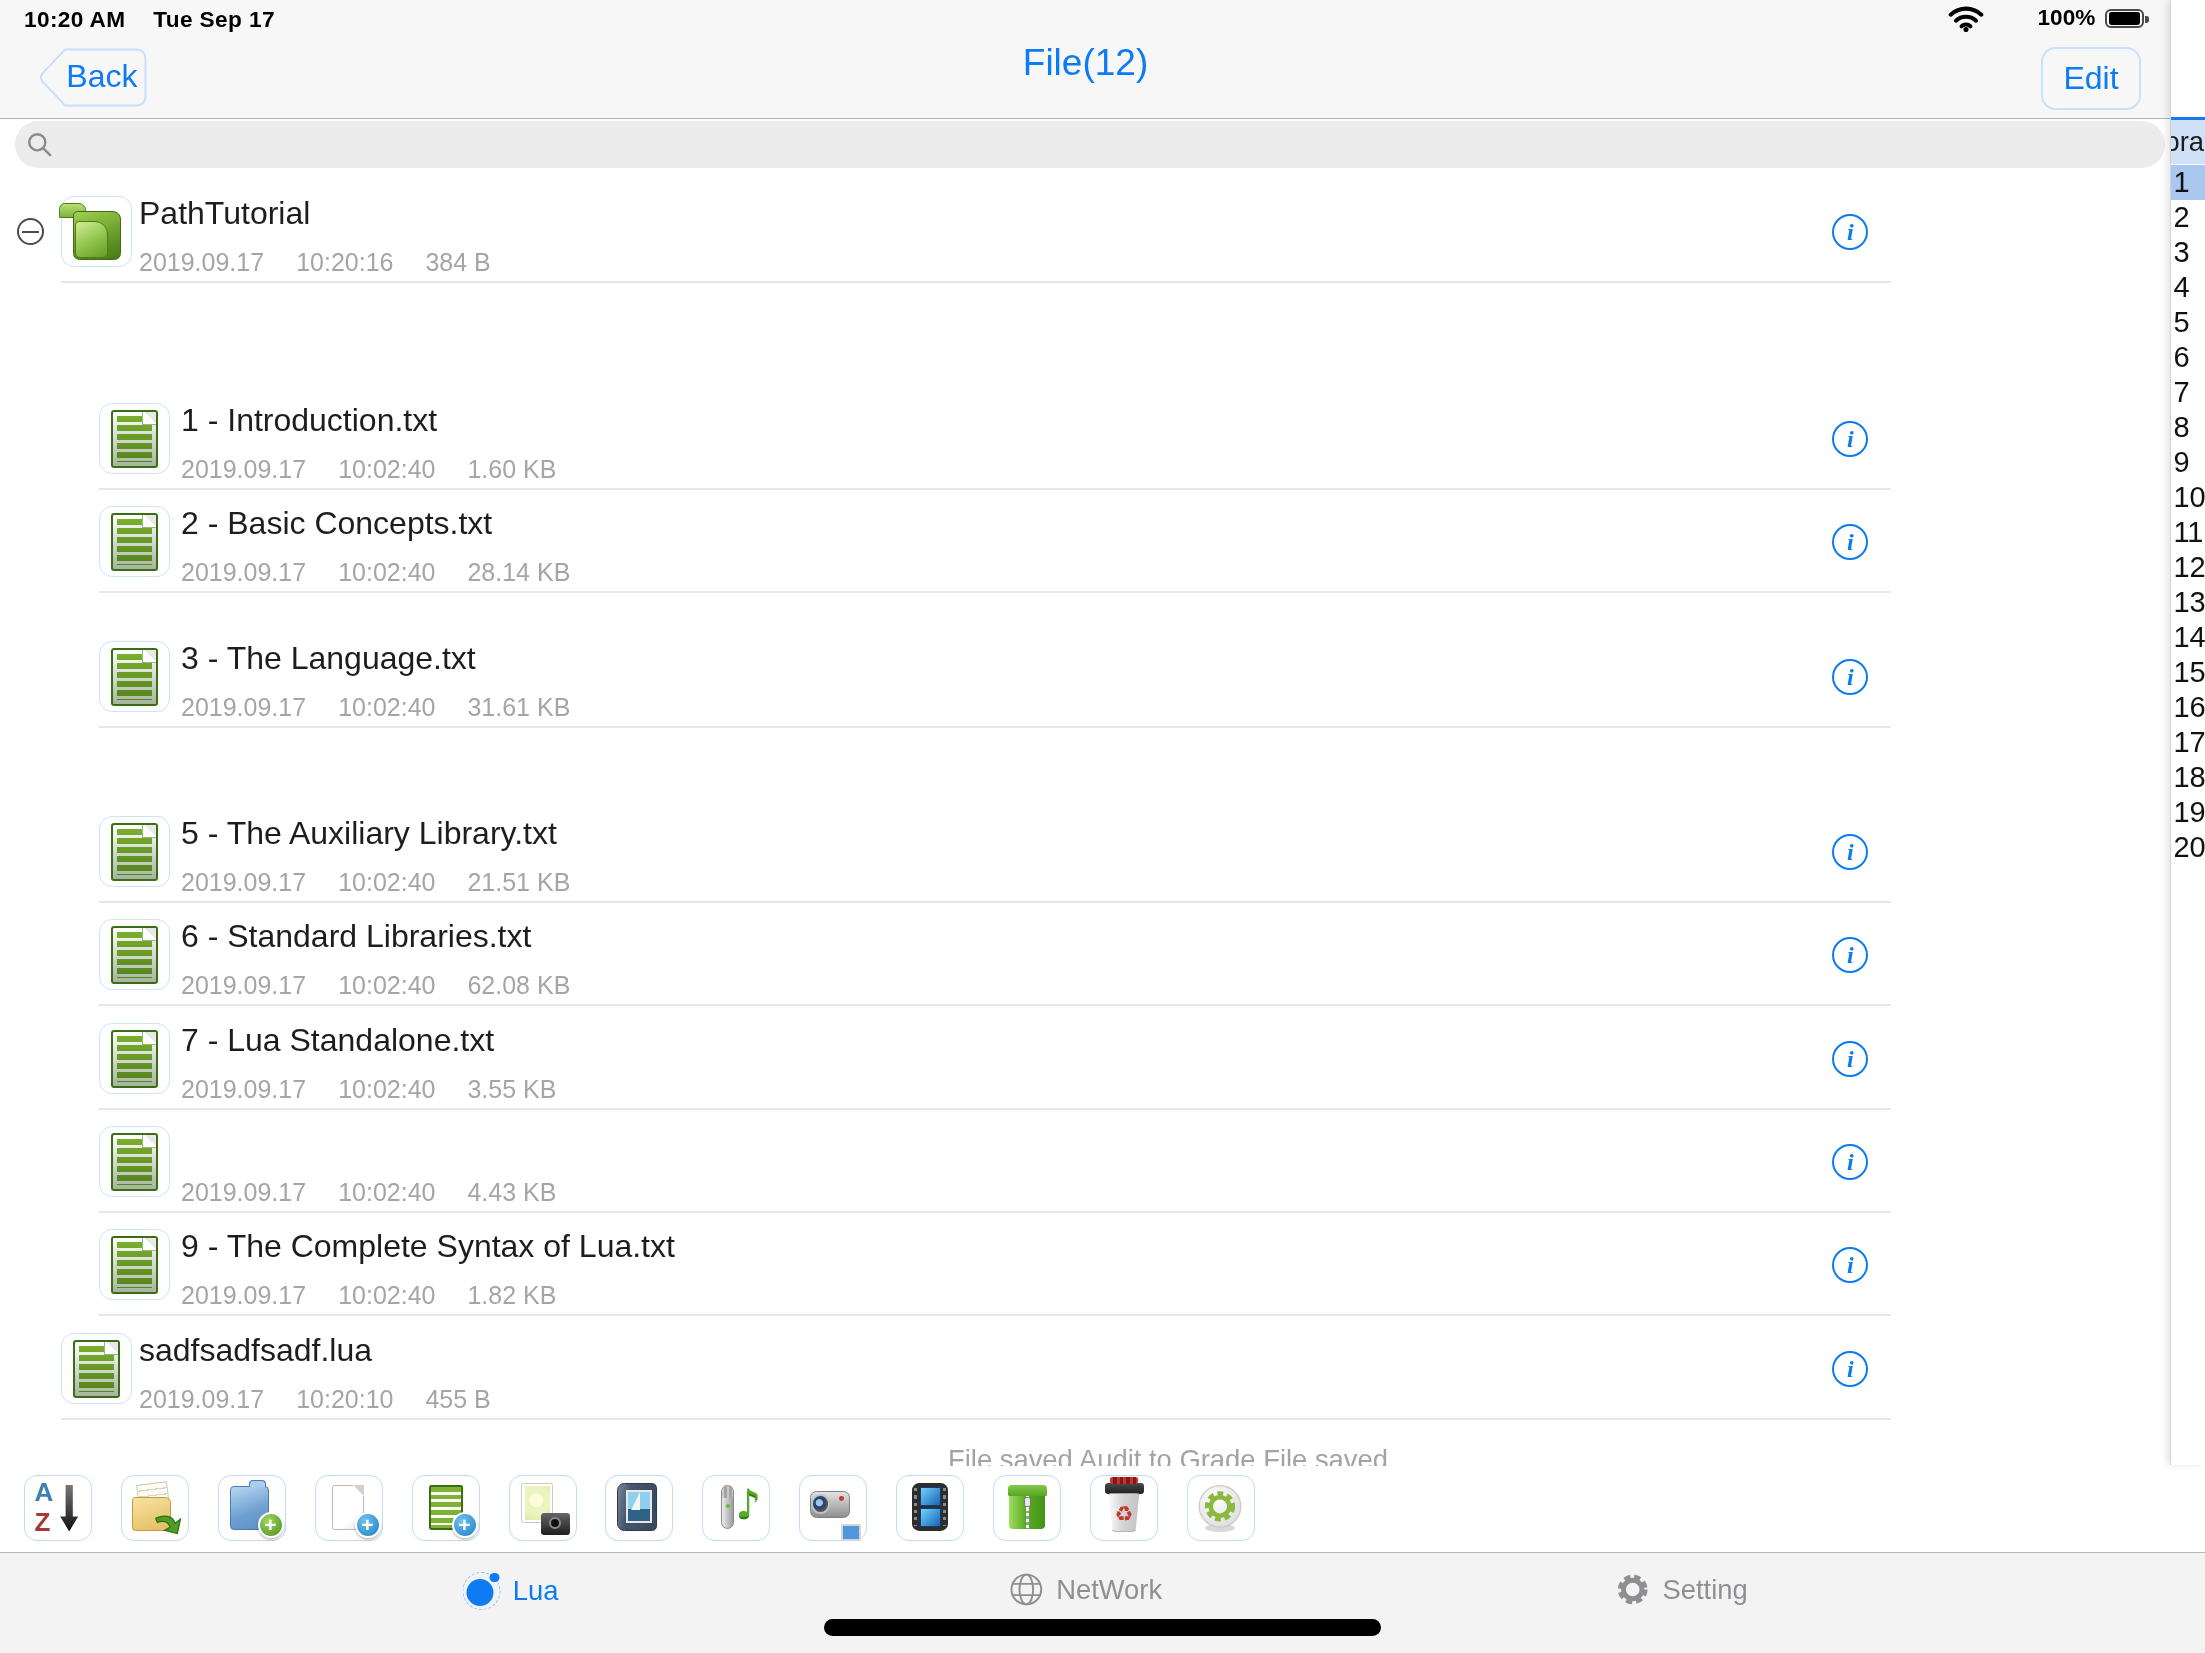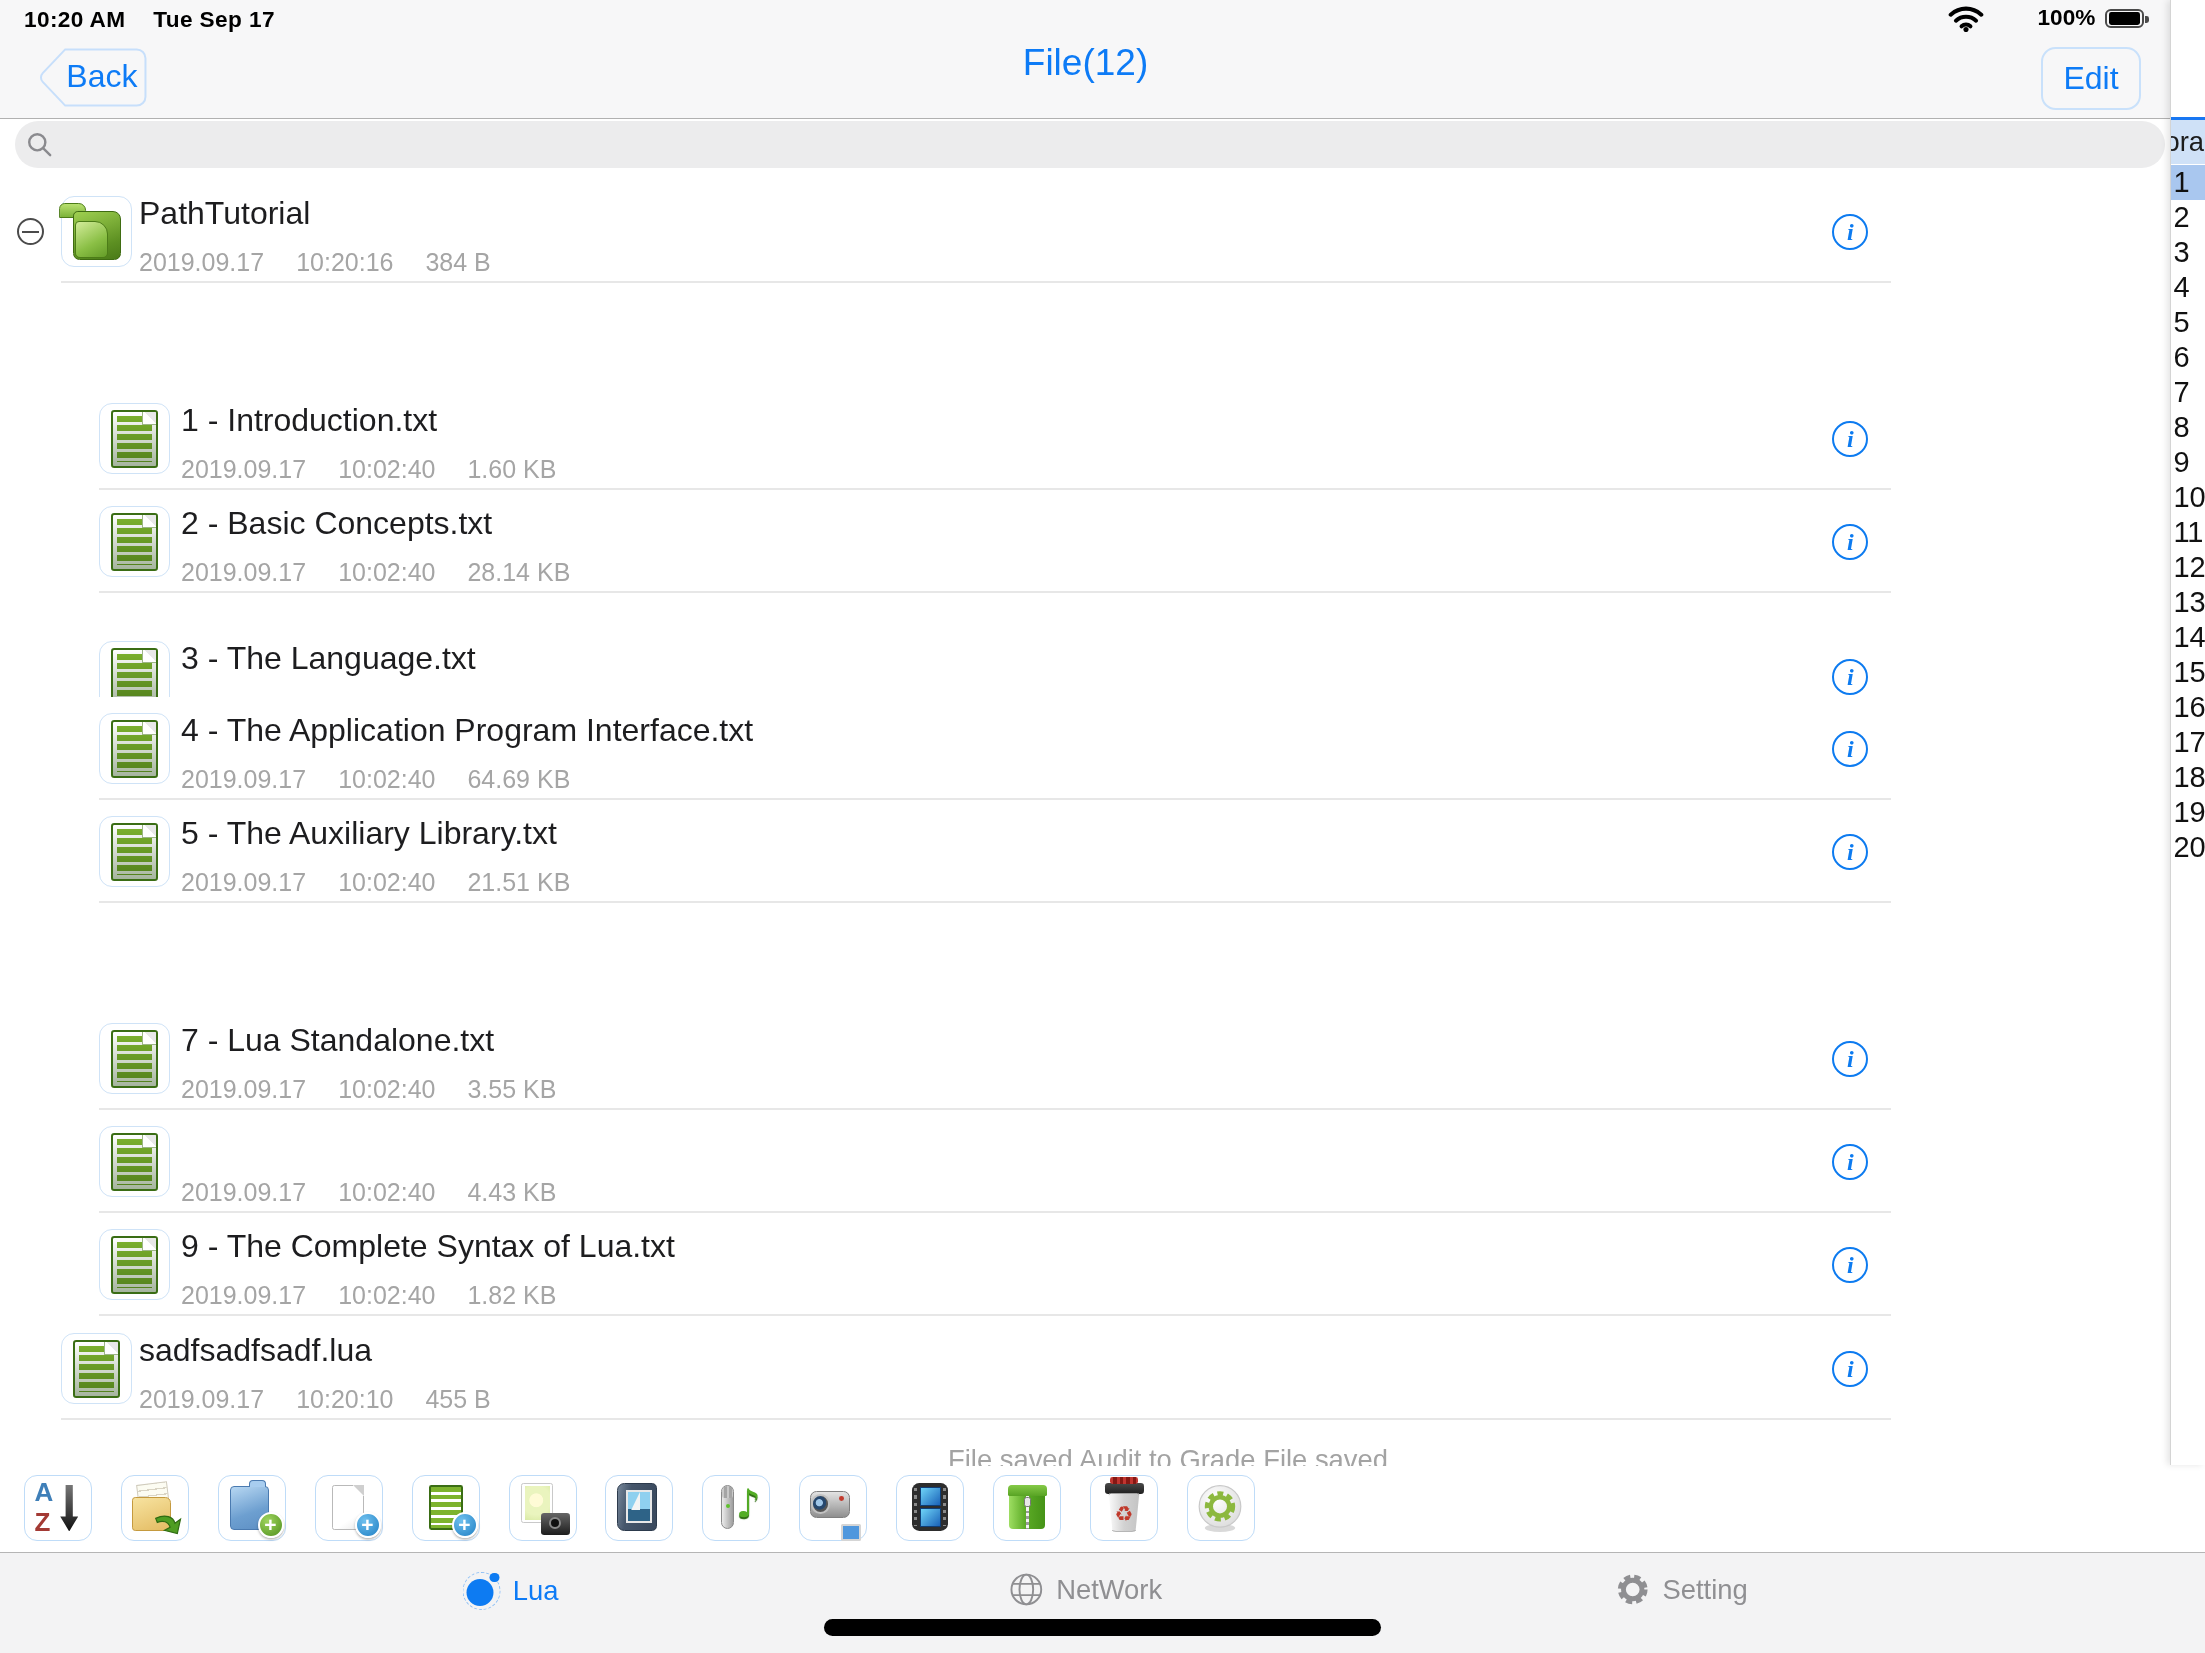--- a/index.html
+++ b/index.html
@@ -249,50 +249,50 @@
           <div class="fold"></div>
         </div>
     </div>
     <div class="name">3 - The Language.txt</div>
     <div class="meta">
       <span>2019.09.17</span><span>10:02:40</span><span>31.61 KB</span>
     </div>
     <button class="info"></button>
   </div>
 
-  <div class="row r1" style="top:697px">
-    <div class="icon-box">
-      <div class="gdoc">
-          <div class="lines"></div>
-          <div class="shade"></div>
-          <div class="fold"></div>
-        </div>
-    </div>
-    <div class="name">4 - The Application Program Interface.txt</div>
-    <div class="meta">
-      <span>2019.09.17</span><span>10:02:40</span><span>64.69 KB</span>
-    </div>
-    <button class="info"></button>
-  </div>
 
   <div class="row r1" style="top:800px">
     <div class="icon-box">
       <div class="gdoc">
           <div class="lines"></div>
           <div class="shade"></div>
           <div class="fold"></div>
         </div>
     </div>
     <div class="name">5 - The Auxiliary Library.txt</div>
     <div class="meta">
       <span>2019.09.17</span><span>10:02:40</span><span>21.51 KB</span>
     </div>
     <button class="info"></button>
   </div>
 
+  <div class="row r1" style="top:903px">
+    <div class="icon-box">
+      <div class="gdoc">
+          <div class="lines"></div>
+          <div class="shade"></div>
+          <div class="fold"></div>
+        </div>
+    </div>
+    <div class="name">6 - Standard Libraries.txt</div>
+    <div class="meta">
+      <span>2019.09.17</span><span>10:02:40</span><span>62.08 KB</span>
+    </div>
+    <button class="info"></button>
+  </div>
 
   <div class="row r1" style="top:1007px">
     <div class="icon-box">
       <div class="gdoc">
           <div class="lines"></div>
           <div class="shade"></div>
           <div class="fold"></div>
         </div>
     </div>
     <div class="name">7 - Lua Standalone.txt</div>

